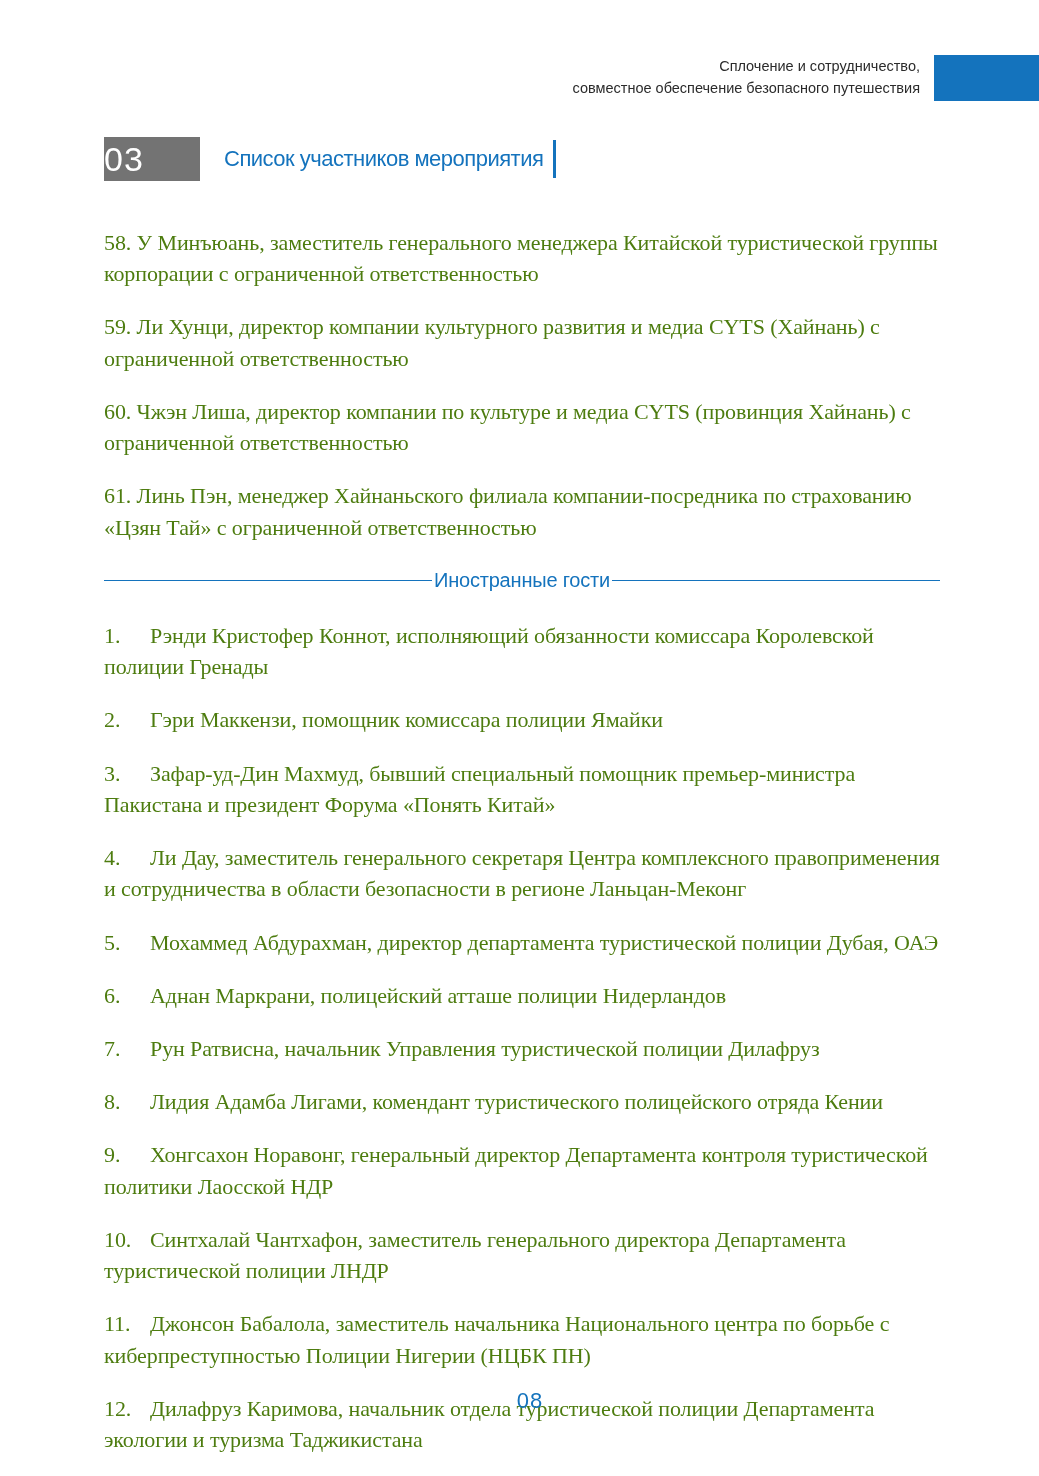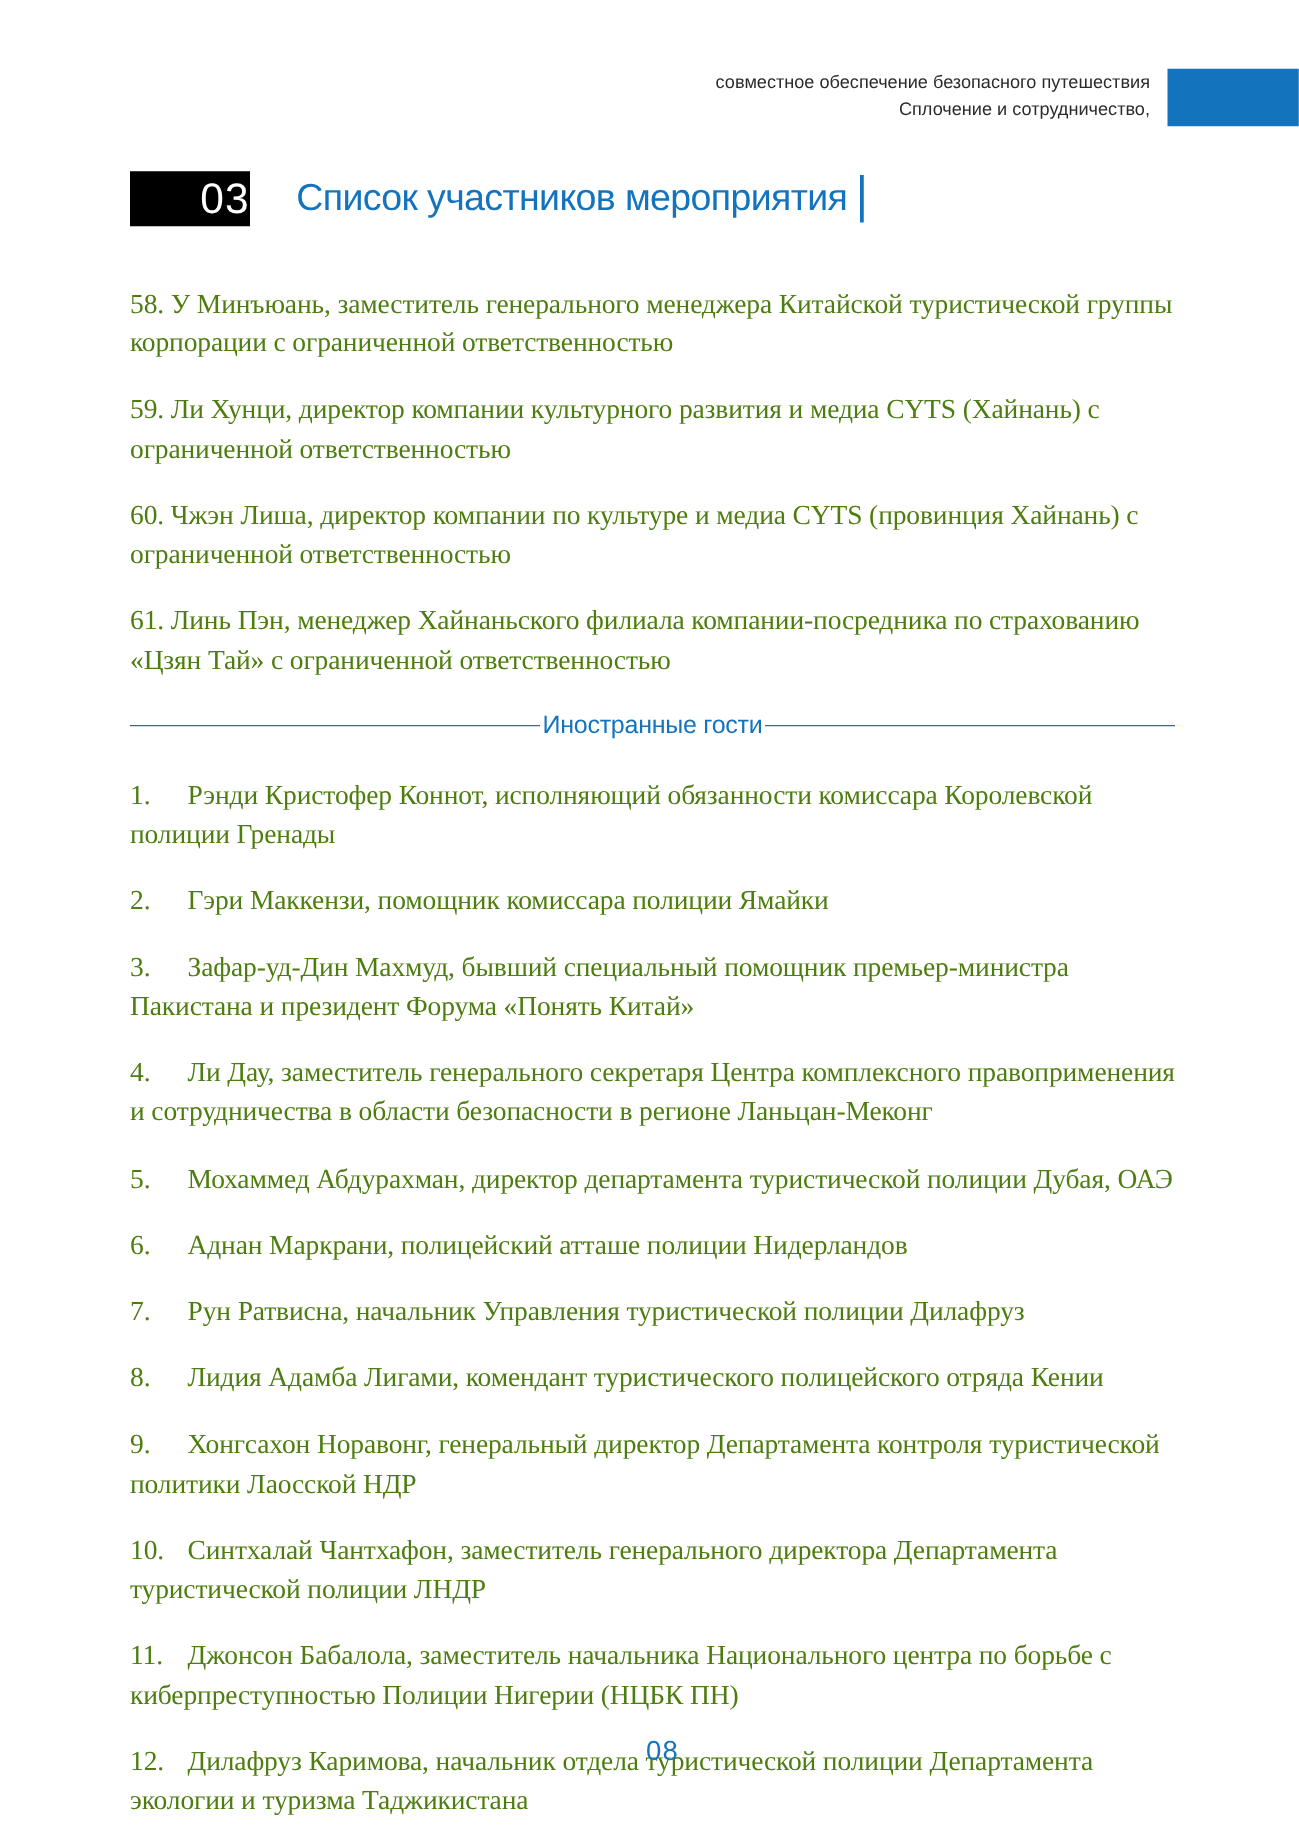--- a/index.html
+++ b/index.html
@@ -55,31 +55,31 @@
   .section-title {
     position: absolute;
     top: 137px;
     left: 104px;
     display: flex;
     align-items: center;
   }
   .num-badge {
     width: 96px;
     height: 44px;
-    background: #000000;
+    background: #737373;
     color: #ffffff;
     font-size: 34px;
     line-height: 44px;
-    text-align: right;
+    text-align: left;
     letter-spacing: 1px;
     font-family: "Liberation Sans", sans-serif;
   }
   .section-heading {
-    margin-left: 37px;
-    font-size: 30px;
+    margin-left: 24px;
+    font-size: 22px;
     color: #1473bd;
     letter-spacing: -0.5px;
     white-space: nowrap;
   }
   .title-bar {
     margin-left: 10px;
     width: 3px;
     height: 38px;
     background: #1473bd;
   }
@@ -149,22 +149,22 @@
     letter-spacing: 1px;
   }
 </style>
 </head>
 <body>
 
 <div class="page">
 
   <div class="header">
     <div class="header-text">
+      <span class="line">Сплочение и сотрудничество,</span>
       <span class="line">совместное обеспечение безопасного путешествия</span>
-      <span class="line">Сплочение и сотрудничество,</span>
     </div>
     <div class="header-block"></div>
   </div>
 
   <div class="section-title">
     <div class="num-badge">03</div>
     <div class="section-heading">Список участников мероприятия</div>
     <div class="title-bar"></div>
   </div>
 

